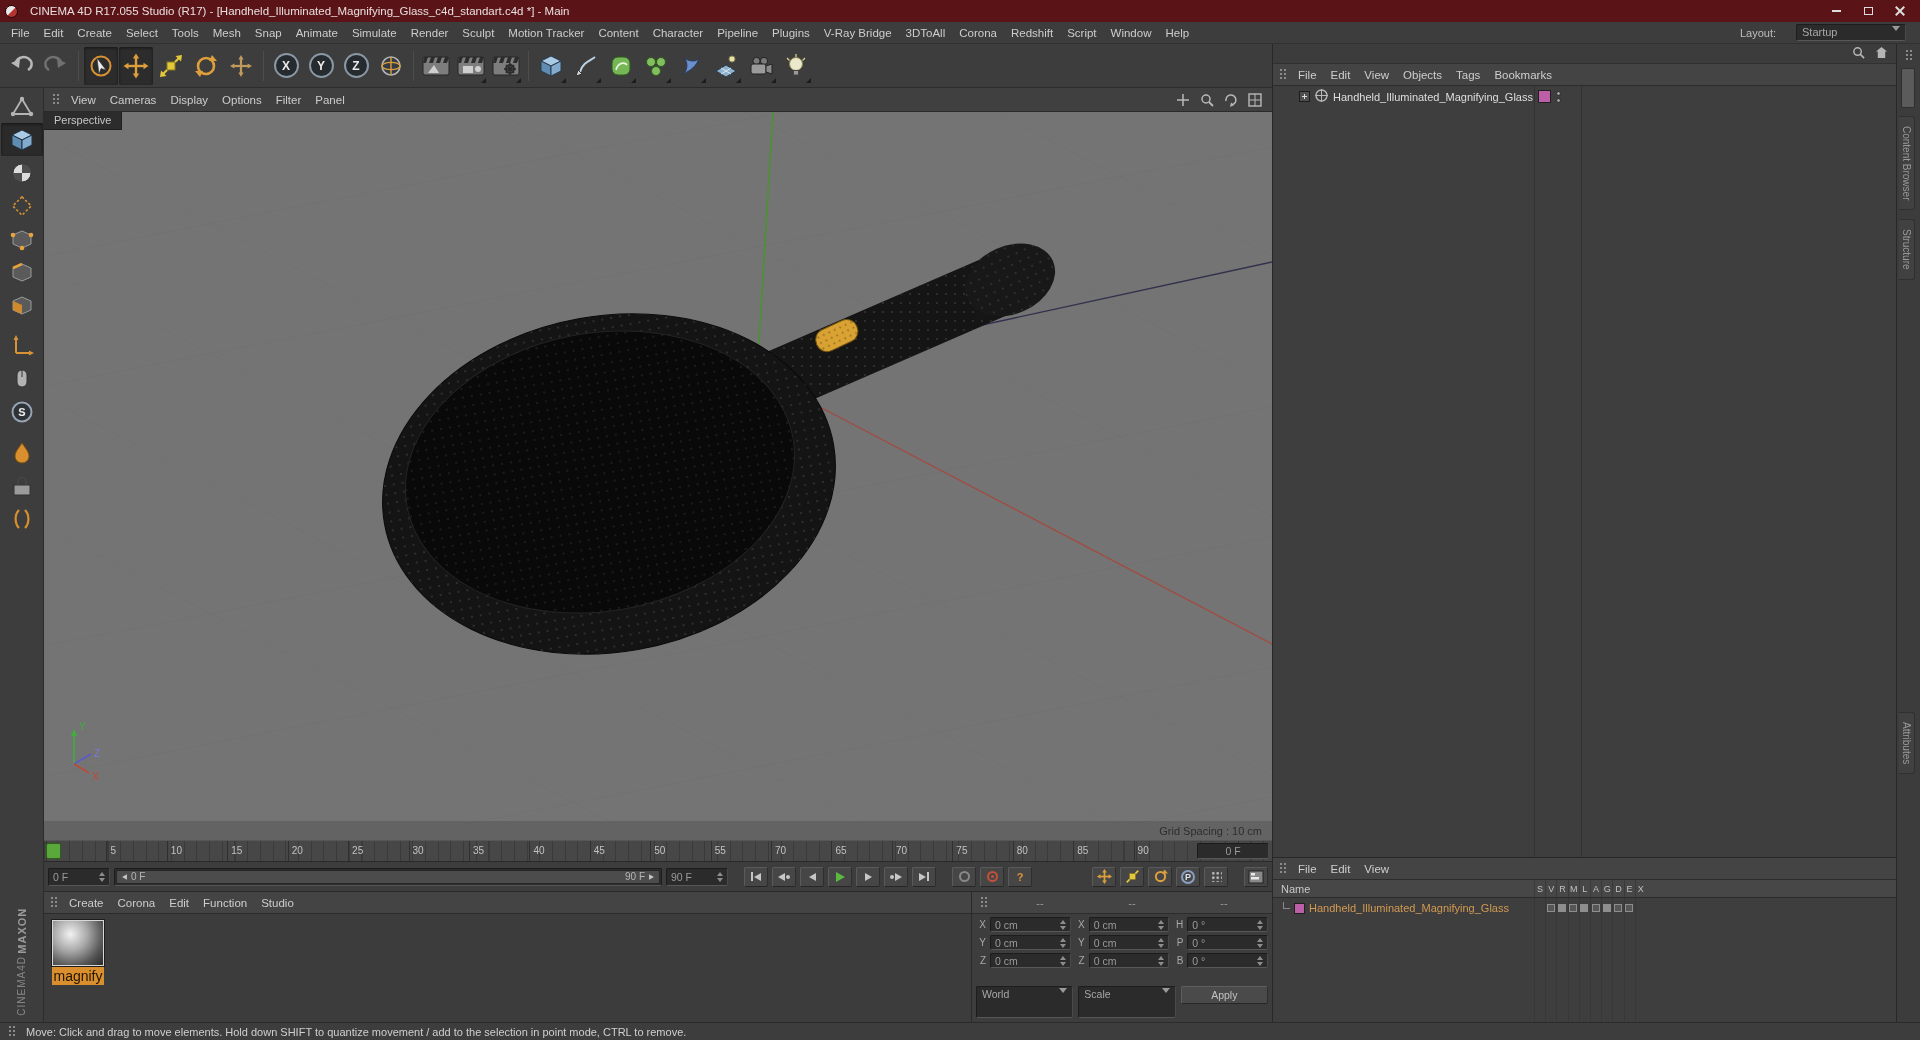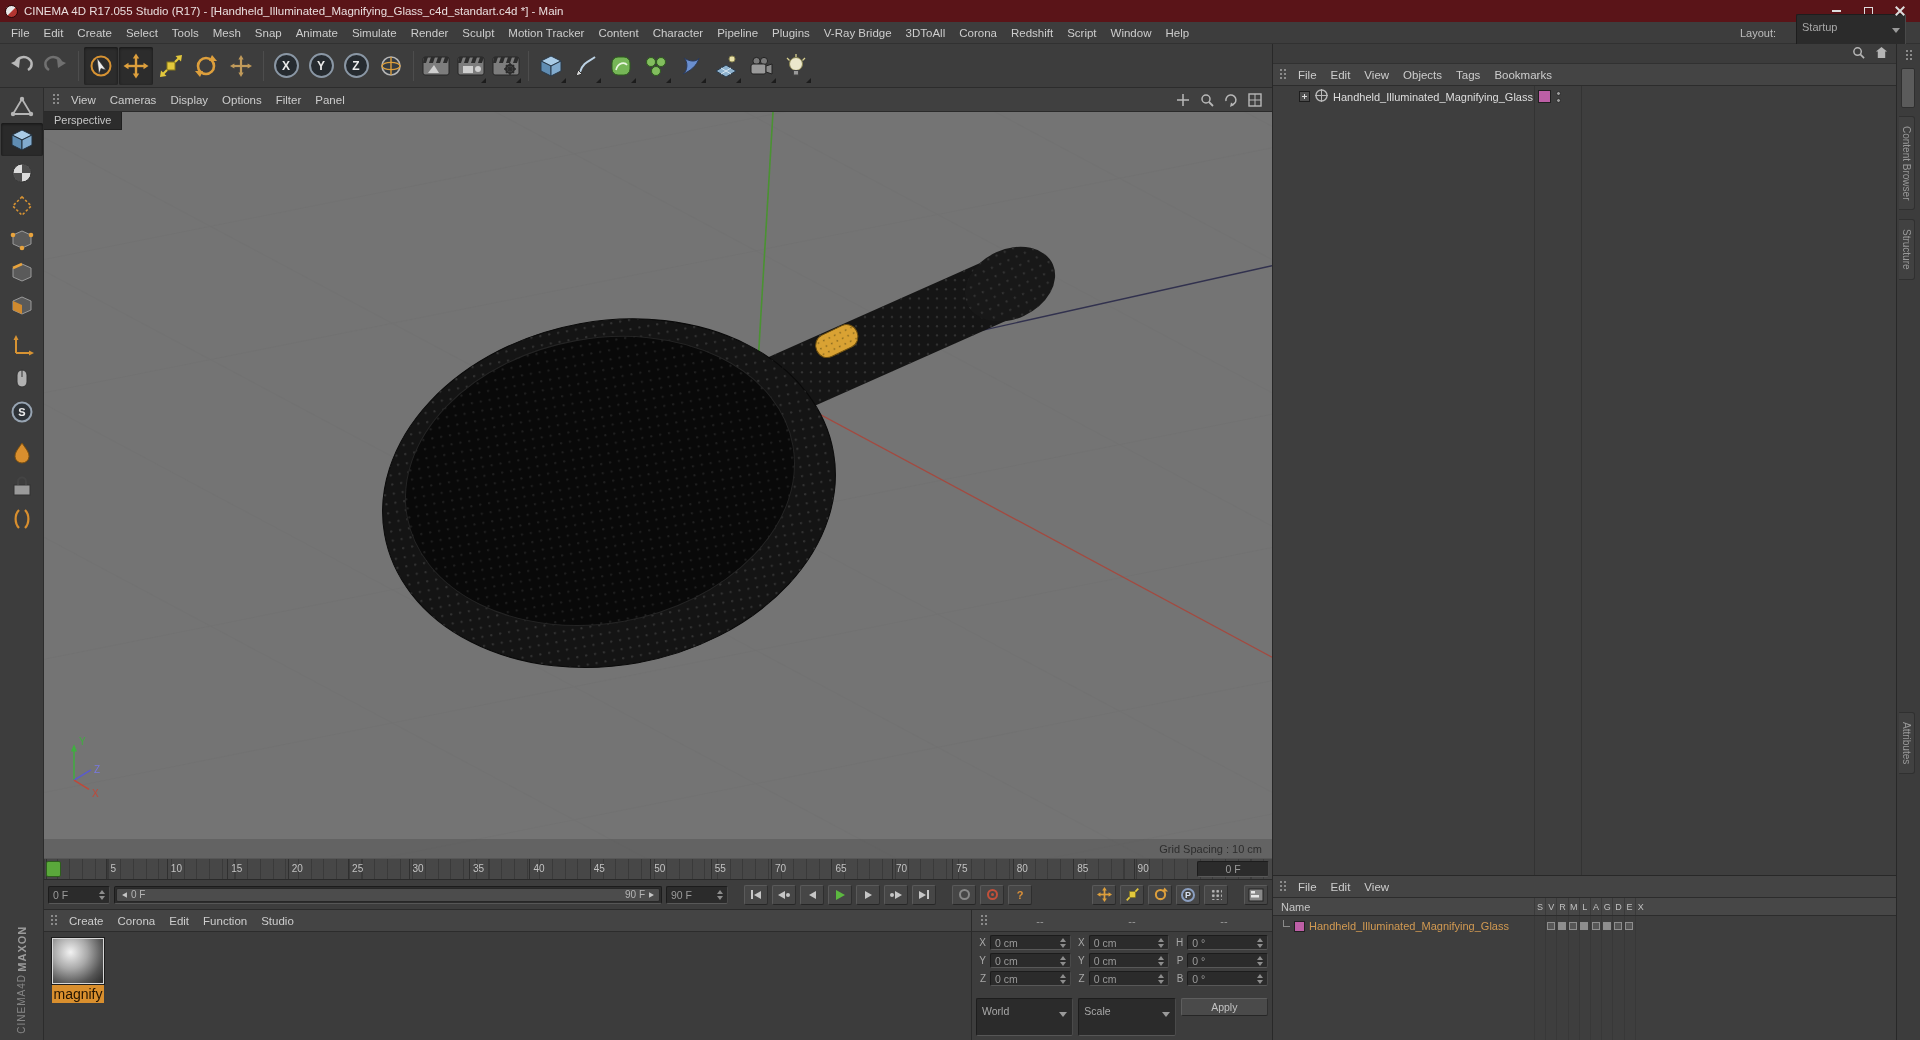--- a/index.html
+++ b/index.html
@@ -1,38 +1,38 @@
 <!DOCTYPE html>
 <html><head>
 <meta charset="utf-8">
 <style>
   *{margin:0;padding:0;box-sizing:border-box}
   html,body{width:1920px;height:1040px;overflow:hidden;background:#3c3c3c;
     font-family:"Liberation Sans",sans-serif;font-size:11px;color:#c8c8c8;user-select:none}
   .app{width:1920px;height:1040px;display:flex;flex-direction:column}
 
   
-  .titlebar{height:22px;background:#5a1418;display:flex;align-items:center;padding:0 5px;gap:6px;flex:none}
+  .titlebar{height:22px;background:#5a1418;display:flex;align-items:center;padding:0 5px;gap:12px;flex:none}
   .app-icon{width:13px;height:13px;border-radius:50%;background:linear-gradient(135deg,#e8e8e8 48%,#b23430 52%);border:1px solid #2a0608;flex:none}
   .tb-title{font-size:11.5px;color:#e9dede;white-space:nowrap}
   .win-btns{margin-left:auto;display:flex;gap:2px}
   .win-btn{width:30px;height:18px;display:flex;align-items:center;justify-content:center}
   .g-min{width:9px;height:2px;background:#ddd}
   .g-max{width:9px;height:8px;border:1.5px solid #ddd}
   .g-close{position:relative;width:10px;height:10px}
   .g-close::before,.g-close::after{content:"";position:absolute;left:4px;top:-1px;width:2px;height:12px;background:#ddd}
   .g-close::before{transform:rotate(45deg)}.g-close::after{transform:rotate(-45deg)}
 
   
   .menubar{height:22px;background:#3d3d3d;border-bottom:1px solid #313131;display:flex;align-items:center;padding:0 4px;flex:none}
   .mi{padding:0 7px;line-height:22px;color:#cdcdcd;white-space:nowrap;font-size:11.5px}
   .spacer{flex:1}
   .layout-label{color:#bdbdbd;margin-right:20px}
   .dd{background:#2b2b2b;border:1px solid #1d1d1d;border-bottom-color:#565656;border-right-color:#4a4a4a;
-      border-radius:2px;color:#a8a8a8;display:inline-flex;align-items:flex-end;gap:6px;padding:18px 5px;height:17px}
+      border-radius:2px;color:#a8a8a8;display:inline-flex;align-items:flex-start;gap:6px;padding:1px 5px;height:17px}
   .layout-dd{width:110px;margin-right:10px}
   .caret{width:0;height:0;border-left:4px solid transparent;border-right:4px solid transparent;border-top:5px solid #9a9a9a;margin-left:auto}
 
   
   .content-row{flex:1;display:flex;min-height:0}
   .left-col{width:1272px;display:flex;flex-direction:column;flex:none}
 
   
   .toolbar{height:44px;background:#3d3d3d;border-bottom:1px solid #2c2c2c;display:flex;align-items:center;padding:0 4px;gap:1px;flex:none}
   .ticon{width:34px;height:38px;display:flex;align-items:center;justify-content:center;position:relative;border-radius:2px;flex:none}
@@ -109,21 +109,21 @@
      background:radial-gradient(circle at 35% 30%,#f2f2f2,#a8a8a8 38%,#555 72%,#303030 95%)}
   .mat-label{margin-top:1px;background:#d98f2e;color:#241402;font-size:14px;text-align:center;padding:1px 0;overflow:hidden;white-space:nowrap}
 
   .coords{width:300px;background:#3d3d3d;display:flex;flex-direction:column;padding:0 4px 4px;flex:none}
   .coords-head{height:22px;display:flex;align-items:center;gap:4px;border-bottom:1px solid #2c2c2c;margin:0 -4px;padding:0 4px;background:#444}
   .chead{flex:1;text-align:center;color:#9a9a9a}
   .crow{display:flex;align-items:center;gap:4px;margin-top:3px}
   .clab{width:10px;text-align:right;color:#a8a8a8;font-size:10px}
   .cfield{flex:1;height:15px}
   .coords-foot{display:flex;gap:5px;margin-top:auto;padding-top:4px}
-  .coords-foot .dd{flex:1;height:18px;font-size:10.5px}
+  .coords-foot .dd{flex:1;height:32px;font-size:10.5px}
   .apply-btn{flex:1;height:18px;background:#4a4a4a;border:1px solid #5e5e5e;border-bottom-color:#262626;border-right-color:#2e2e2e;border-radius:2px;color:#c2c2c2;display:flex;align-items:center;justify-content:center;font-size:10.5px}
 
   
   .right-panel{width:624px;background:#3e3e3e;border-left:1px solid #282828;display:flex;flex-direction:column;flex:none}
   .rp-header{height:20px;background:#3c3c3c;border-bottom:1px solid #313131;display:flex;align-items:center;justify-content:flex-end;gap:10px;padding-right:8px;flex:none}
   .om-body{flex:1;position:relative;min-height:0}
   .om-div{position:absolute;top:0;bottom:0;width:1px;background:#333}
   .om-row{height:21px;display:flex;align-items:center;gap:4px;padding-left:8px;position:relative}
   .om-row.child{padding-left:26px}
   .exp{width:11px;height:11px;background:#4e4e4e;border:1px solid #1d1d1d;position:relative;flex:none}
@@ -973,13 +973,17 @@
 
     <div class="right-strip">
       <span class="grip" style="margin:5px auto;display:block"></span>
       <div class="rs-thumb"></div>
       <span class="vtab" style="top:72px">Content Browser</span>
       <span class="vtab" style="top:175px">Structure</span>
       <span class="vtab" style="top:668px">Attributes</span>
     </div>
   </div>
 
+  <div class="statusbar">
+    <span class="grip"></span>
+    <span class="status-text">Move: Click and drag to move elements. Hold down SHIFT to quantize movement / add to the selection in point mode, CTRL to remove.</span>
+  </div>
 </div>
 
 </body></html>

